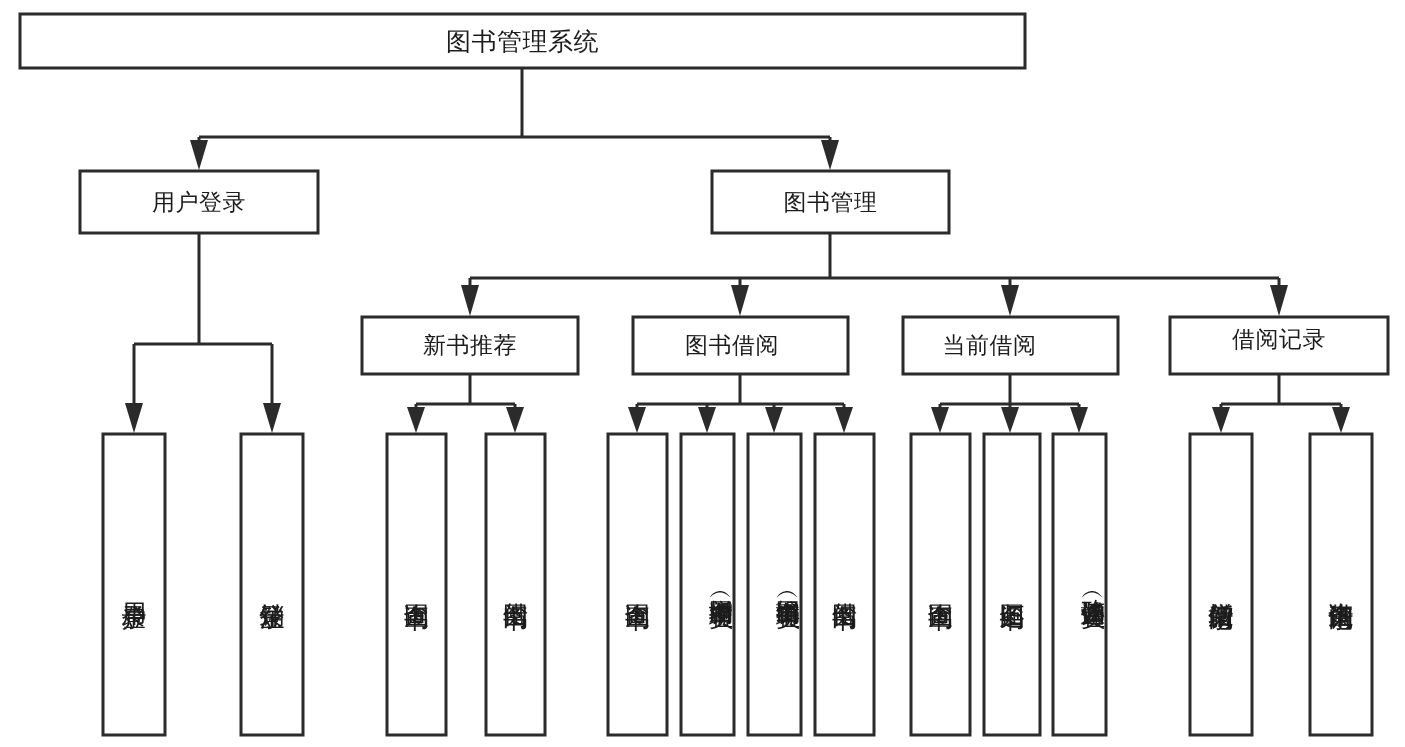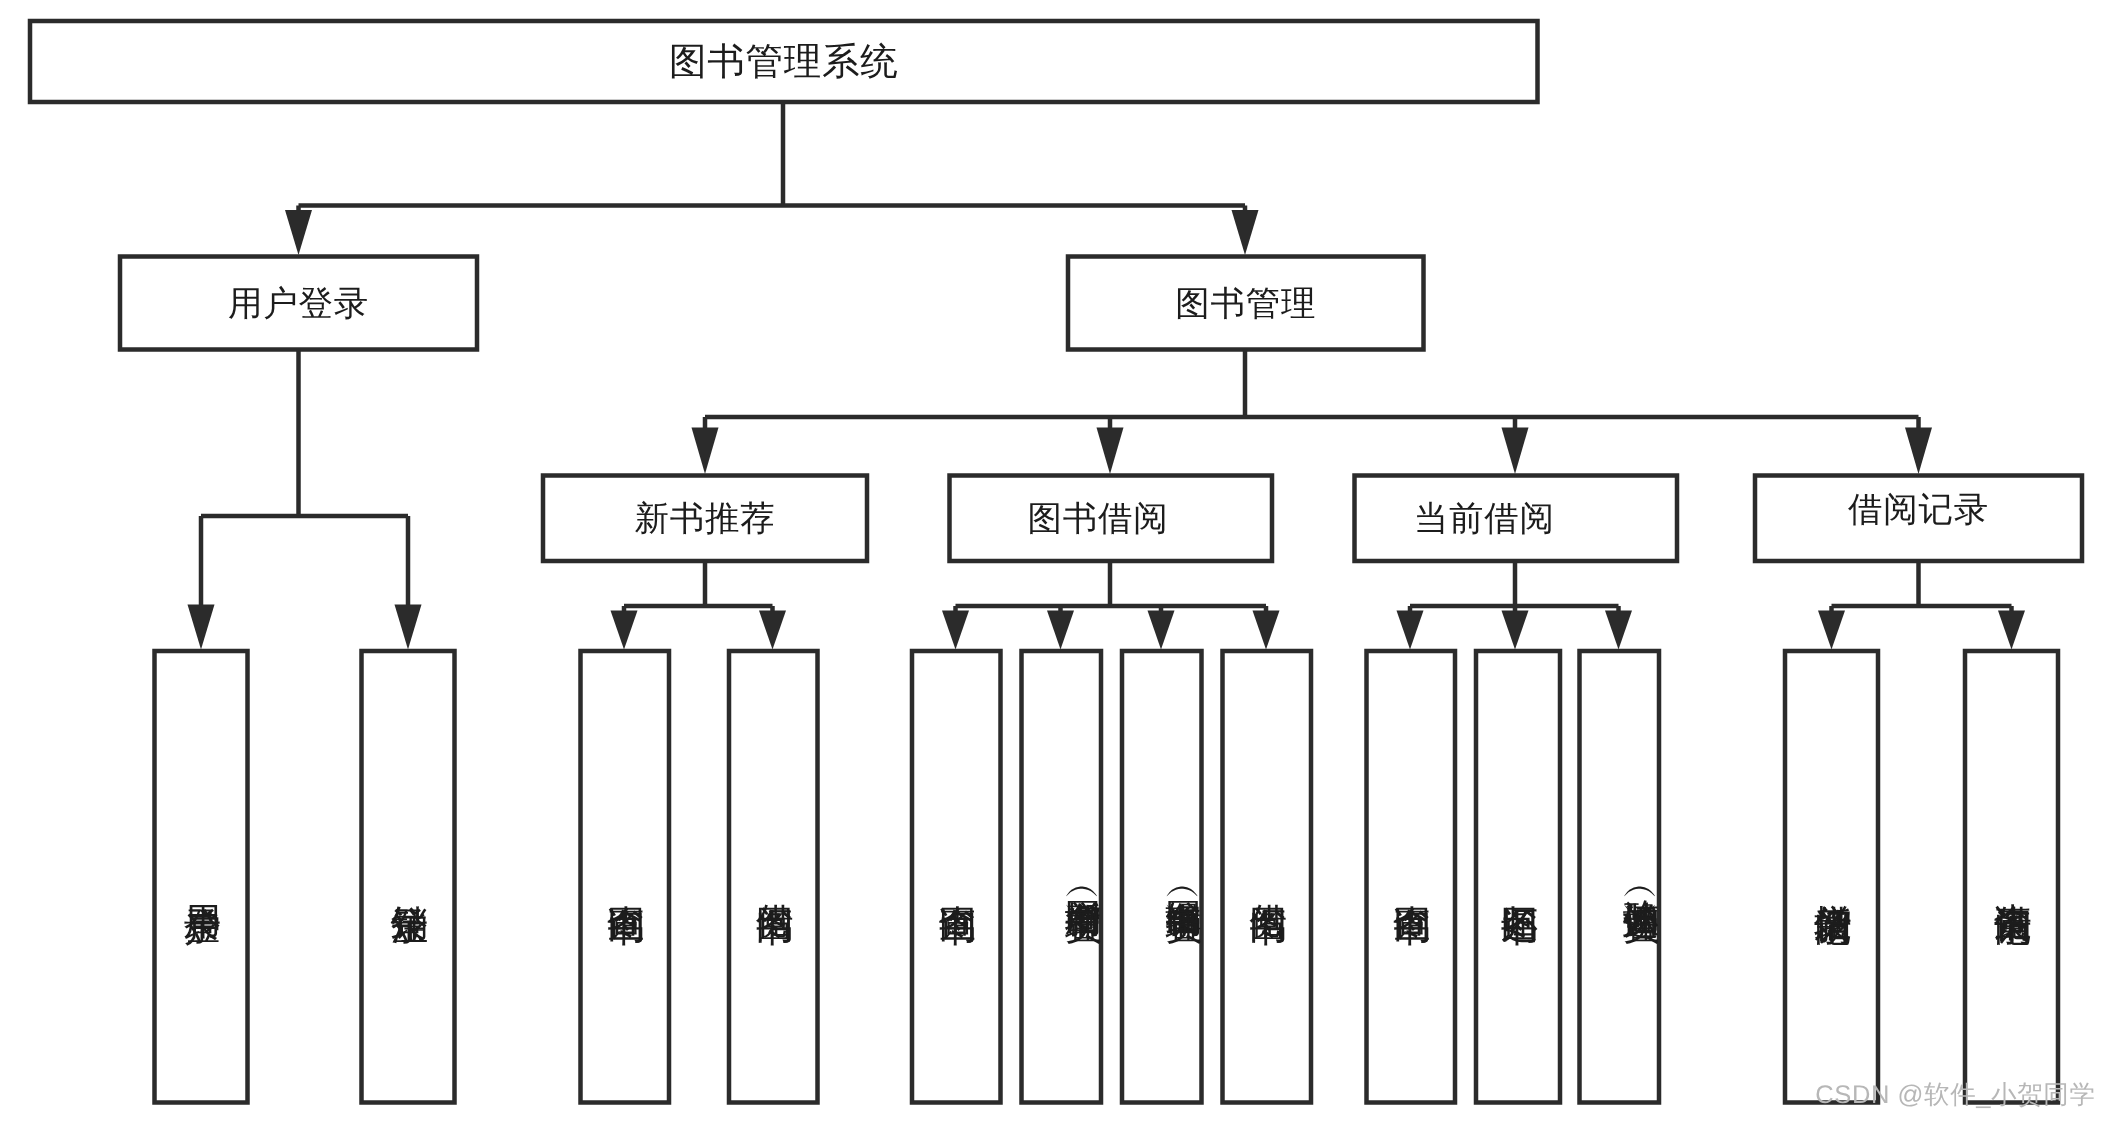--- a/index.html
+++ b/index.html
@@ -209,15 +209,14 @@
   <div class="node-label-v" style="left:748px; top:434px; width:53px; height:301px; align-items:flex-start; font-size:24px;">编辑图书（管理员）</div>
   <div class="node-label-v" style="left:815px; top:434px; width:59px; height:301px;">借阅图书</div>
 
   <div class="node-label-v" style="left:911px; top:434px; width:59px; height:301px;">查询图书</div>
   <div class="node-label-v" style="left:984px; top:434px; width:56px; height:301px;">归还图书</div>
   <div class="node-label-v" style="left:1053px; top:434px; width:53px; height:301px; align-items:flex-start; font-size:24px;">确认归还（管理员）</div>
 
   <div class="node-label-v" style="left:1190px; top:434px; width:62px; height:301px;">新增借阅记录</div>
   <div class="node-label-v" style="left:1310px; top:434px; width:62px; height:301px;">查询借阅记录</div>
 
-  <div id="watermark">CSDN @软件_小贺同学</div>
 
 </div>
 
 </body></html>

